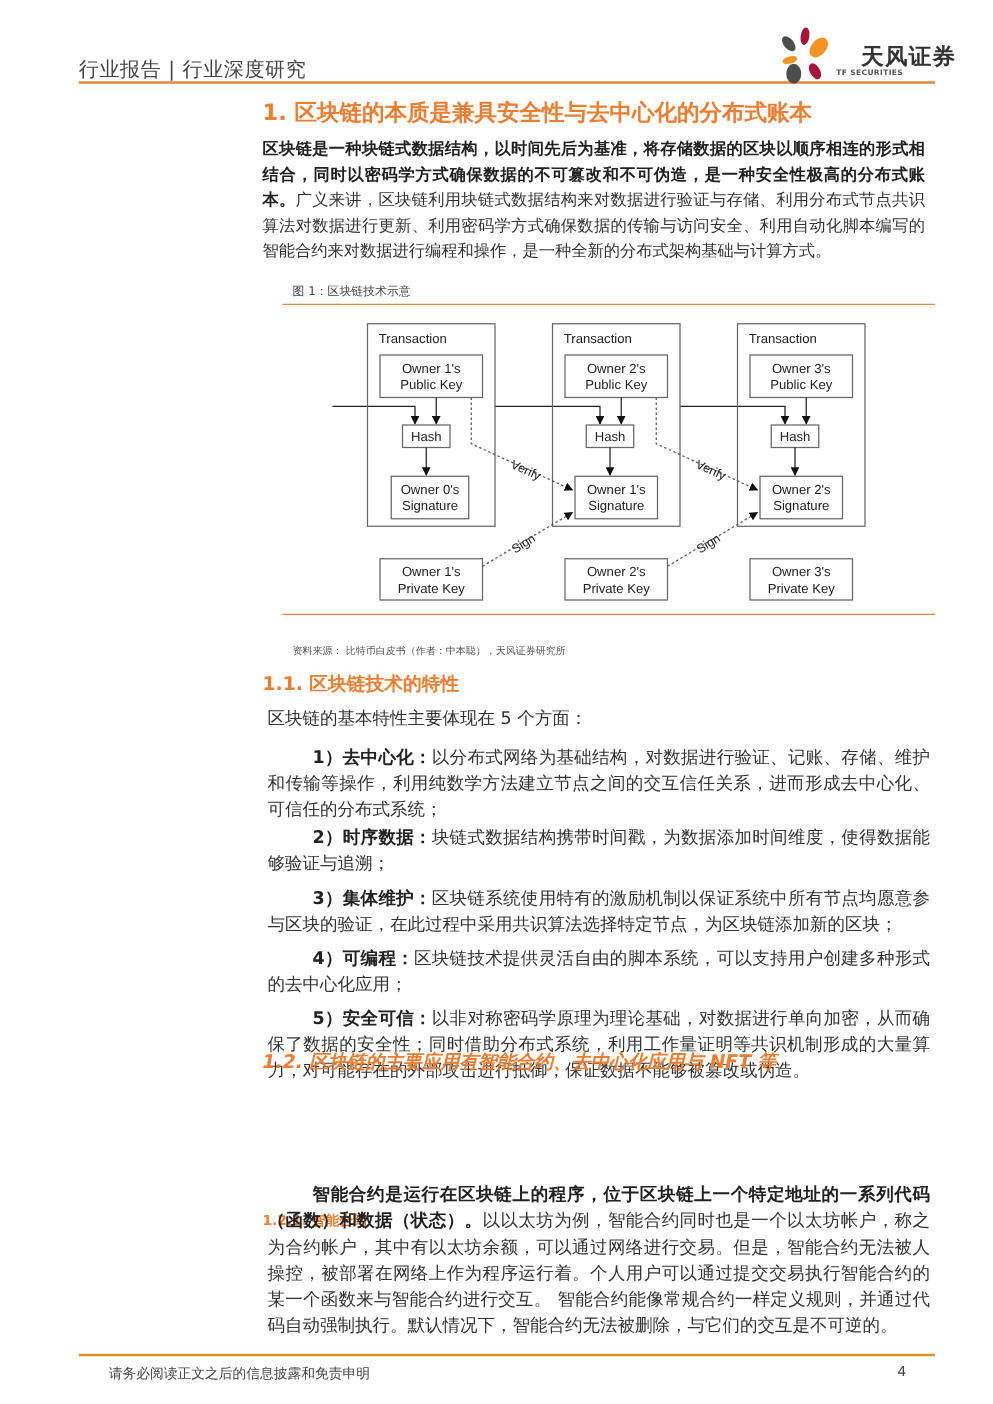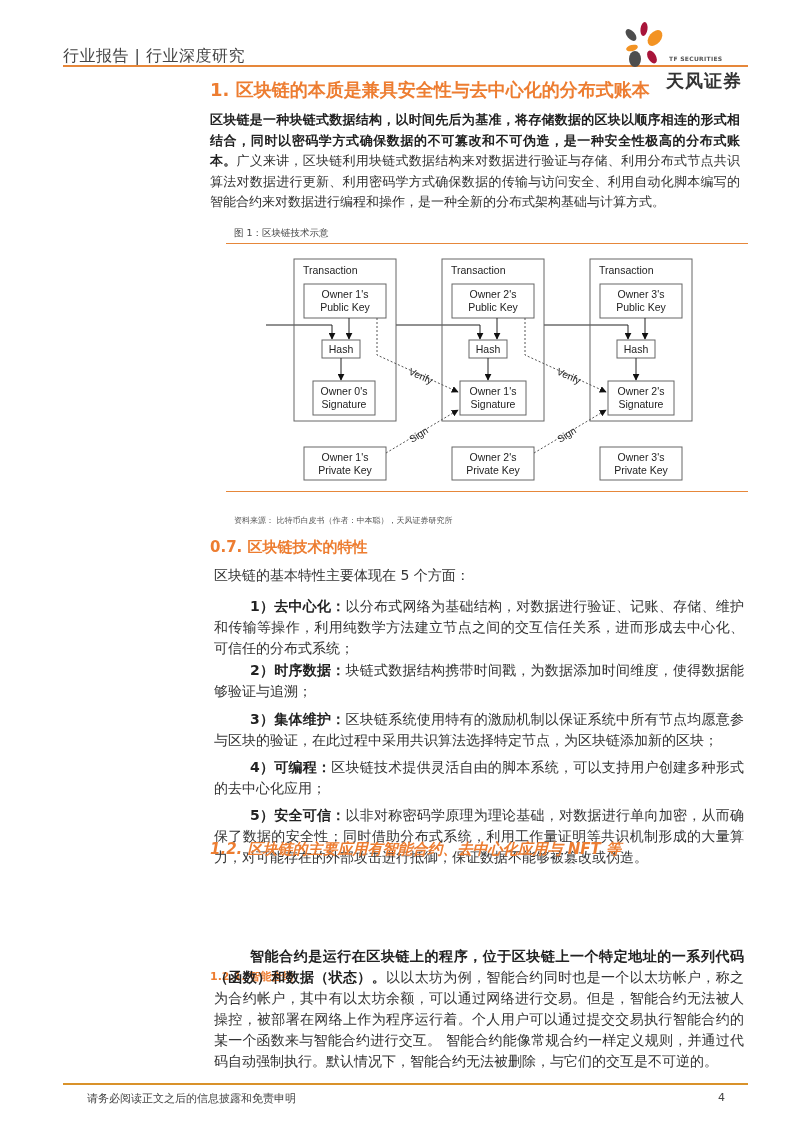--- a/index.html
+++ b/index.html
@@ -1,20 +1,20 @@
 <!DOCTYPE html>
 <html><head>
 <meta charset="utf-8">
 <style>
   html, body { margin:0; padding:0; background:#fff; }
   body { width:794px; height:1123px; position:relative; overflow:hidden; font-family:"DejaVu Sans", "Liberation Sans", sans-serif; color:#333; }
   .abs { position:absolute; }
   .header-left { left:63px; top:46px; font-size:16px; color:#444; letter-spacing:0.5px; }
   .header-rule { left:63px; top:65px; width:685px; height:2px; background:#e6873a; }
-  .logo-text-cn { left:666px; top:33px; font-size:18px; font-weight:bold; color:#333; letter-spacing:1px;margin-top:36px; }
+  .logo-text-cn { left:689px; top:33px; font-size:18px; font-weight:bold; color:#333; letter-spacing:1px; }
   .logo-text-en { left:669px; top:55px; font-size:6px; font-weight:bold; color:#555; letter-spacing:0.3px; }
 
   .h1 { left:210px; top:78px; font-size:18px; font-weight:bold; color:#ed7d31; }
   .intro { left:210px; top:110px; width:530px; font-size:13px; line-height:20.5px; color:#333; text-align:justify; }
   .intro b { font-weight:bold; color:#222; }
 
   .fig-title { left:234px; top:227px; font-size:9.5px; color:#444; }
   .fig-rule-top { left:226px; top:243px; width:522px; height:1px; background:#e6873a; }
   .fig-rule-bot { left:226px; top:491px; width:522px; height:1px; background:#e6873a; }
   .fig-source { left:234px; top:515px; font-size:8px; color:#555; }
@@ -134,21 +134,21 @@
 
   <line x1="386" y1="453" x2="458" y2="410" stroke="#555" stroke-dasharray="2,2" marker-end="url(#arr)"></line>
   <line x1="534" y1="453" x2="606" y2="410" stroke="#555" stroke-dasharray="2,2" marker-end="url(#arr)"></line>
   <text x="412" y="443" font-size="10" transform="rotate(-32 412 443)">Sign</text>
   <text x="560" y="443" font-size="10" transform="rotate(-32 560 443)">Sign</text>
 </svg>
 
 <div class="abs fig-rule-bot"></div>
 <div class="abs fig-source">资料来源： 比特币白皮书（作者：中本聪），天风证券研究所</div>
 
-<div class="abs h2">0.7. 区块链技术的特性</div>
+<div class="abs h2">1.1. 区块链技术的特性</div>
 <div class="abs p" style="top:565px;">区块链的基本特性主要体现在 5 个方面：</div>
 
 <div class="abs p" style="top:596px;">
   <b>1）去中心化：</b><span>以分布式网络为基础结构，对数据进行验证、记账、存储、维护和传输等操作，利用纯数学方法建立节点之间的交互信任关系，进而形成去中心化、可信任的分布式系统；</span>
 </div>
 <div class="abs p" style="top:660px;">
   <b>2）时序数据：</b><span>块链式数据结构携带时间戳，为数据添加时间维度，使得数据能够验证与追溯；</span>
 </div>
 <div class="abs p" style="top:709px;">
   <b>3）集体维护：</b><span>区块链系统使用特有的激励机制以保证系统中所有节点均愿意参与区块的验证，在此过程中采用共识算法选择特定节点，为区块链添加新的区块；</span>

